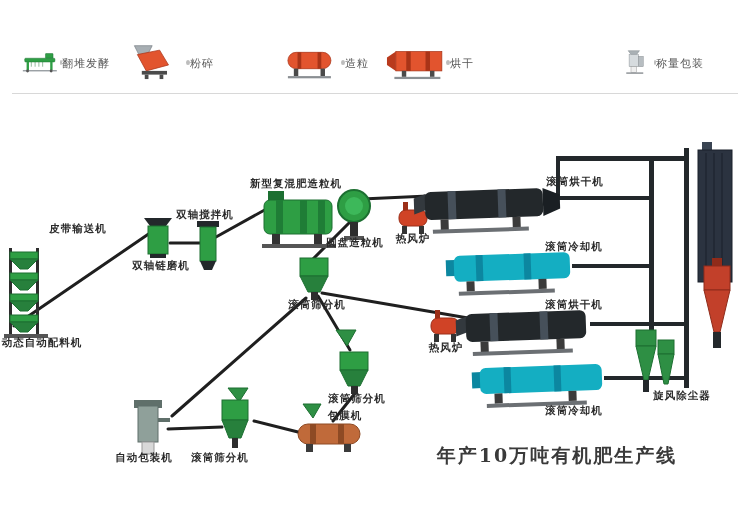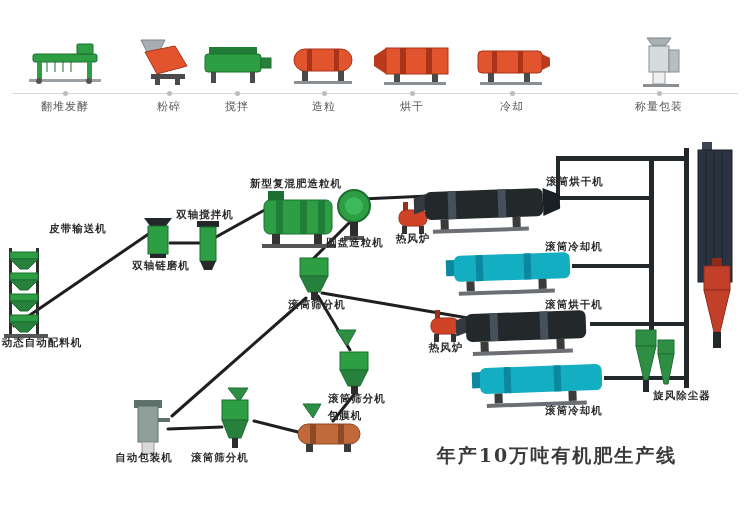--- a/index.html
+++ b/index.html
@@ -3,21 +3,21 @@
 <meta charset="utf-8">
 <style>
   html,body{margin:0;padding:0;background:#fff;}
   .canvas{
     position:relative;width:750px;height:520px;background:#ffffff;overflow:hidden;
     font-family:"DejaVu Sans","Liberation Sans",sans-serif;
   }
   
   .top-strip{position:absolute;top:0;left:0;width:750px;height:125px;}
   .flow-line{position:absolute;top:93px;left:12px;right:12px;height:1px;background:#d8d8d8;}
-  .step{position:absolute;top:34px;width:90px;display:flex;flex-direction:column;align-items:center;}
+  .step{position:absolute;top:34px;width:90px;display:flex;align-items:center;}
   .step-icon{width:84px;height:56px;display:block;}
   .step-dot{width:5px;height:5px;border-radius:50%;background:#bdbdbd;margin-top:1px;}
   .step-label{margin-top:3px;font-size:11px;color:#555;white-space:nowrap;letter-spacing:1px;}
   
   .diagram-svg{position:absolute;top:0;left:0;width:750px;height:520px;}
   .m-label{font:600 10.5px "DejaVu Sans","Liberation Sans",sans-serif;fill:#2b2b2b;letter-spacing:1px;}
   .d-title{font:600 19px "DejaVu Serif","Liberation Serif",serif;fill:#3a3a3a;letter-spacing:2px;}
   svg text{user-select:none;}
 </style>
 </head>
@@ -51,72 +51,48 @@
         <polygon points="14,6 38,6 32,18 20,18" fill="#a7aeb3" stroke="#7d848a"></polygon>
         <polygon points="18,18 48,12 60,32 30,40" fill="#e2542e" stroke="#a93418"></polygon>
         <rect x="24" y="40" width="34" height="5" fill="#4a4a4a"></rect>
         <rect x="28" y="45" width="5" height="6" fill="#4a4a4a"></rect>
         <rect x="48" y="45" width="5" height="6" fill="#4a4a4a"></rect>
       </svg>
       <div class="step-dot"></div>
       <div class="step-label">粉碎</div>
     </div>
 
-    <div class="step" style="left:192px">
-      <svg class="step-icon" viewBox="0 0 84 56">
-        <rect x="14" y="13" width="48" height="7" fill="#1f7d36"></rect>
-        <rect x="10" y="20" width="56" height="18" rx="3" fill="#2e9e44" stroke="#1c6f31"></rect>
-        <rect x="66" y="24" width="10" height="10" fill="#27803c" stroke="#1c6f31"></rect>
-        <rect x="16" y="38" width="5" height="11" fill="#4a4a4a"></rect>
-        <rect x="55" y="38" width="5" height="11" fill="#4a4a4a"></rect>
-      </svg>
-      <div class="step-dot"></div>
-      <div class="step-label">搅拌</div>
-    </div>
 
     <div class="step" style="left:279px">
       <svg class="step-icon" viewBox="0 0 84 56">
         <rect x="12" y="15" width="58" height="22" rx="11" fill="#e2542e" stroke="#a93418"></rect>
         <rect x="25" y="15" width="5" height="22" fill="#a93418"></rect>
         <rect x="52" y="15" width="5" height="22" fill="#a93418"></rect>
         <rect x="20" y="37" width="6" height="10" fill="#4a4a4a"></rect>
         <rect x="56" y="37" width="6" height="10" fill="#4a4a4a"></rect>
         <rect x="12" y="47" width="58" height="3" fill="#8a8f93"></rect>
       </svg>
       <div class="step-dot"></div>
       <div class="step-label">造粒</div>
     </div>
 
-    <div class="step" style="left:367px">
+    <div class="step" style="left:384px">
       <svg class="step-icon" viewBox="0 0 84 56">
         <polygon points="4,22 16,14 16,40 4,32" fill="#b93a1d"></polygon>
         <rect x="16" y="14" width="62" height="26" fill="#e2542e" stroke="#a93418"></rect>
         <rect x="30" y="14" width="6" height="26" fill="#a93418"></rect>
         <rect x="56" y="14" width="6" height="26" fill="#a93418"></rect>
         <rect x="24" y="40" width="6" height="8" fill="#4a4a4a"></rect>
         <rect x="62" y="40" width="6" height="8" fill="#4a4a4a"></rect>
         <rect x="14" y="48" width="62" height="3" fill="#8a8f93"></rect>
       </svg>
       <div class="step-dot"></div>
       <div class="step-label">烘干</div>
     </div>
 
-    <div class="step" style="left:467px">
-      <svg class="step-icon" viewBox="0 0 84 56">
-        <rect x="8" y="17" width="64" height="22" rx="4" fill="#e2542e" stroke="#a93418"></rect>
-        <rect x="22" y="17" width="5" height="22" fill="#a93418"></rect>
-        <rect x="48" y="17" width="5" height="22" fill="#a93418"></rect>
-        <polygon points="72,20 80,24 80,32 72,36" fill="#b93a1d"></polygon>
-        <rect x="18" y="39" width="6" height="9" fill="#4a4a4a"></rect>
-        <rect x="54" y="39" width="6" height="9" fill="#4a4a4a"></rect>
-        <rect x="10" y="48" width="62" height="3" fill="#8a8f93"></rect>
-      </svg>
-      <div class="step-dot"></div>
-      <div class="step-label">冷却</div>
-    </div>
 
 
     <div class="step" style="left:614px">
       <svg class="step-icon" viewBox="0 0 84 56">
         <polygon points="30,4 54,4 48,12 36,12" fill="#aab1b5" stroke="#7d848a"></polygon>
         <rect x="32" y="12" width="20" height="26" fill="#d6dbde" stroke="#8a9094"></rect>
         <rect x="52" y="16" width="10" height="22" fill="#b7bdc1" stroke="#8a9094"></rect>
         <rect x="36" y="38" width="12" height="12" fill="#efefef" stroke="#999"></rect>
         <rect x="26" y="50" width="36" height="3" fill="#8a8f93"></rect>
       </svg>

